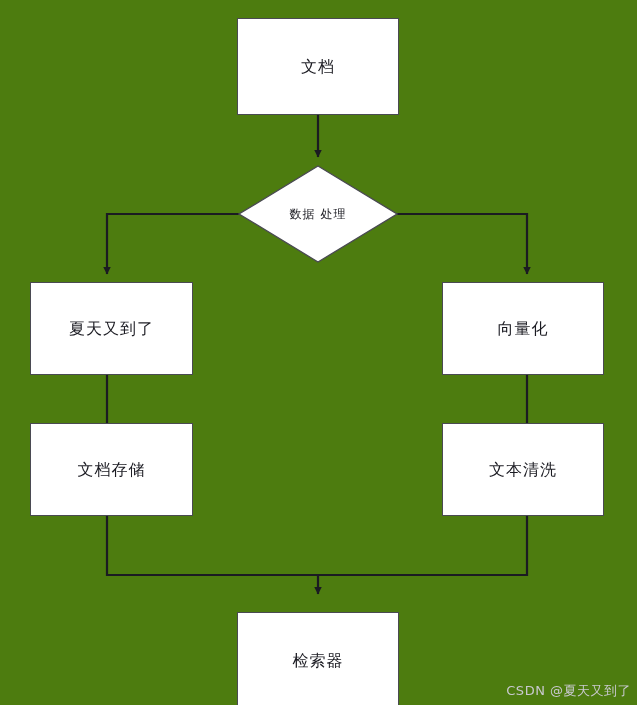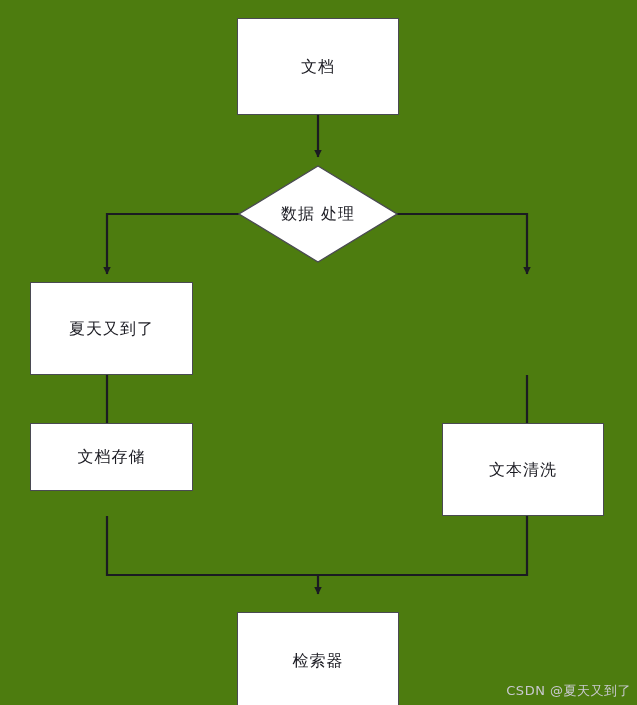--- a/index.html
+++ b/index.html
@@ -44,21 +44,21 @@
   }
   .diamond-label {
     position: absolute;
     left: 0;
     top: 0;
     width: 100%;
     height: 100%;
     display: flex;
     align-items: center;
     justify-content: center;
-    font-size: 16px;
+    font-size: 12px;
     color: #1b1b22;
     letter-spacing: 1px;
     white-space: nowrap;
     user-select: none;
   }
   #edges {
     position: absolute;
     left: 0;
     top: 0;
     width: 637px;
@@ -115,22 +115,25 @@
     <svg width="160" height="98" viewBox="0 0 160 98" xmlns="http://www.w3.org/2000/svg">
       <polygon points="80,1 159,49 80,97 1,49" fill="#ffffff" stroke="#4a4a52" stroke-width="1.3"></polygon>
     </svg>
     <span class="diamond-label">数据 处理</span>
   </div>
 
   <div class="node" style="left:30px; top:282px; width:163px; height:93px;">
     <span class="node-label">夏天又到了</span>
   </div>
 
+  <div class="node" style="left:442px; top:282px; width:162px; height:93px;">
+    <span class="node-label">向量化</span>
+  </div>
 
-  <div class="node" style="left:30px; top:423px; width:163px; height:68px;">
+  <div class="node" style="left:30px; top:423px; width:163px; height:93px;">
     <span class="node-label">文档存储</span>
   </div>
 
   <div class="node" style="left:442px; top:423px; width:162px; height:93px;">
     <span class="node-label">文本清洗</span>
   </div>
 
   <div class="node" style="left:237px; top:612px; width:162px; height:97px;">
     <span class="node-label">检索器</span>
   </div>

